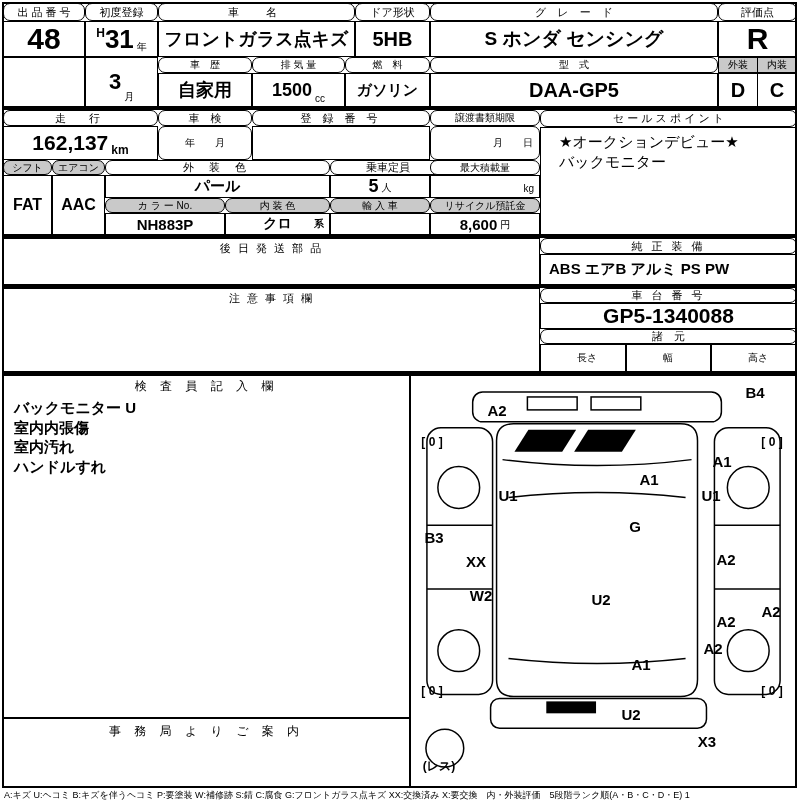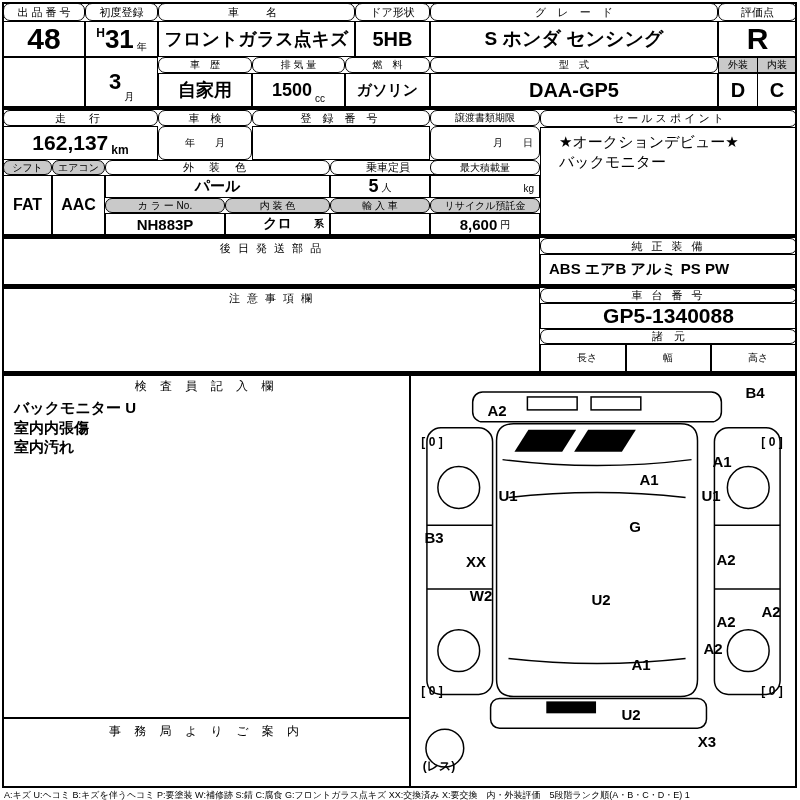--- a/index.html
+++ b/index.html
@@ -173,20 +173,21 @@
 </div>
 
 <div class="hline" style="top:372px"></div>
 
 <div class="cell" style="left:3px;top:375px;width:407px;height:343px">
   <div class="float-label" style="letter-spacing:5px;font-size:12px">検 査 員 記 入 欄</div>
   <div class="notes-box">
       <div>バックモニター U</div>
       <div>室内内張傷</div>
       <div>室内汚れ</div>
+      <div>ハンドルすれ</div>
     </div>
 </div>
 <div class="cell" style="left:3px;top:718px;width:407px;height:70px">
   <div class="float-label" style="letter-spacing:5px;font-size:12px;top:4px">事 務 局 よ り ご 案 内</div>
 </div>
 
 <div class="cell" style="left:410px;top:375px;width:387px;height:413px">
   <svg viewBox="0 0 387 413" width="385" height="411" style="position:absolute;left:0;top:0">
     <g fill="#fff" stroke="#000" stroke-width="1.5">
 

